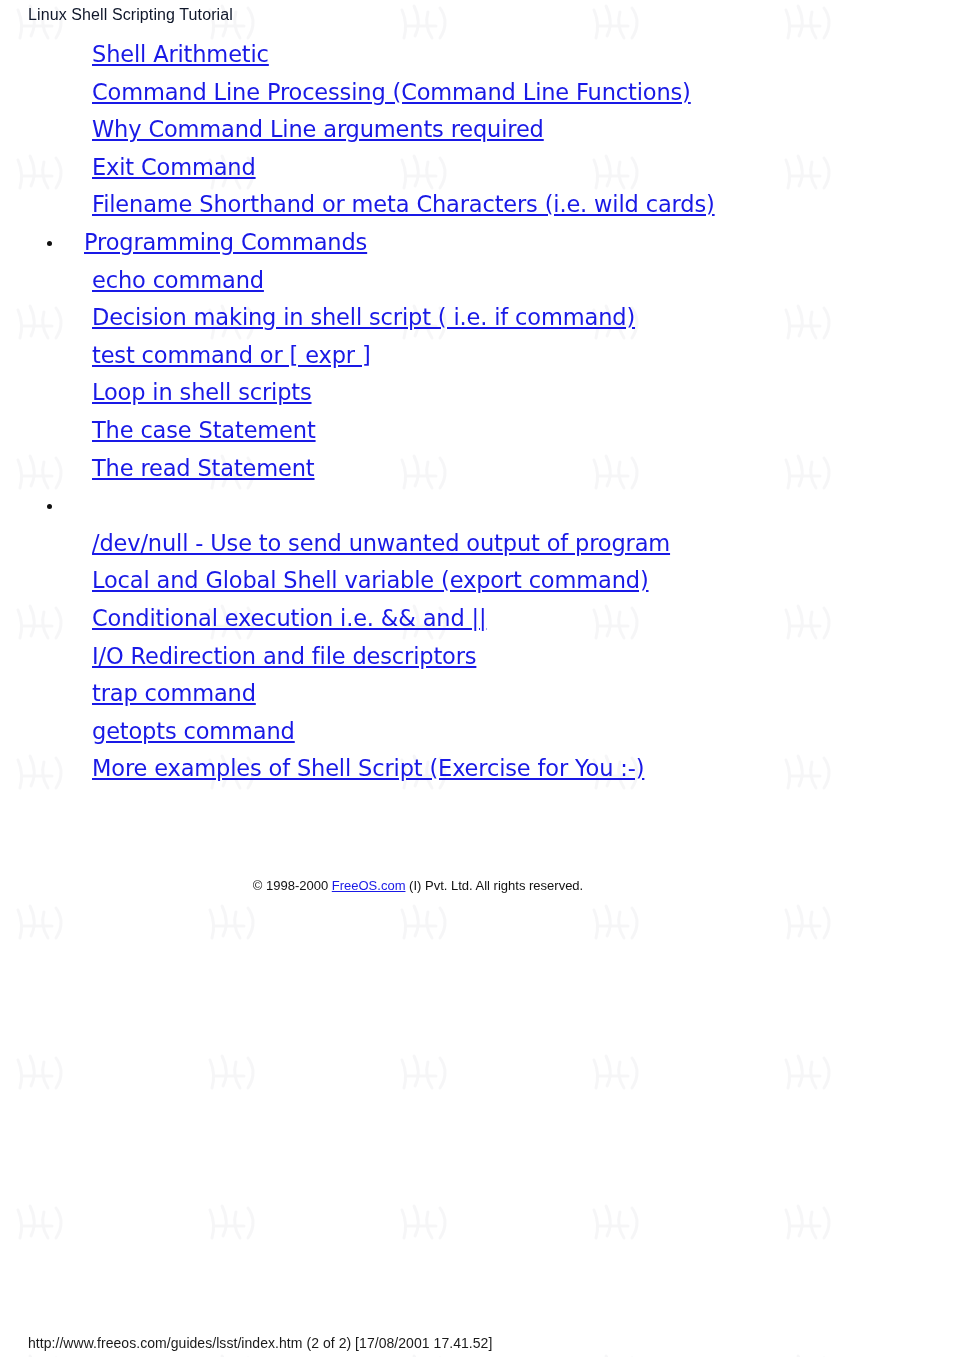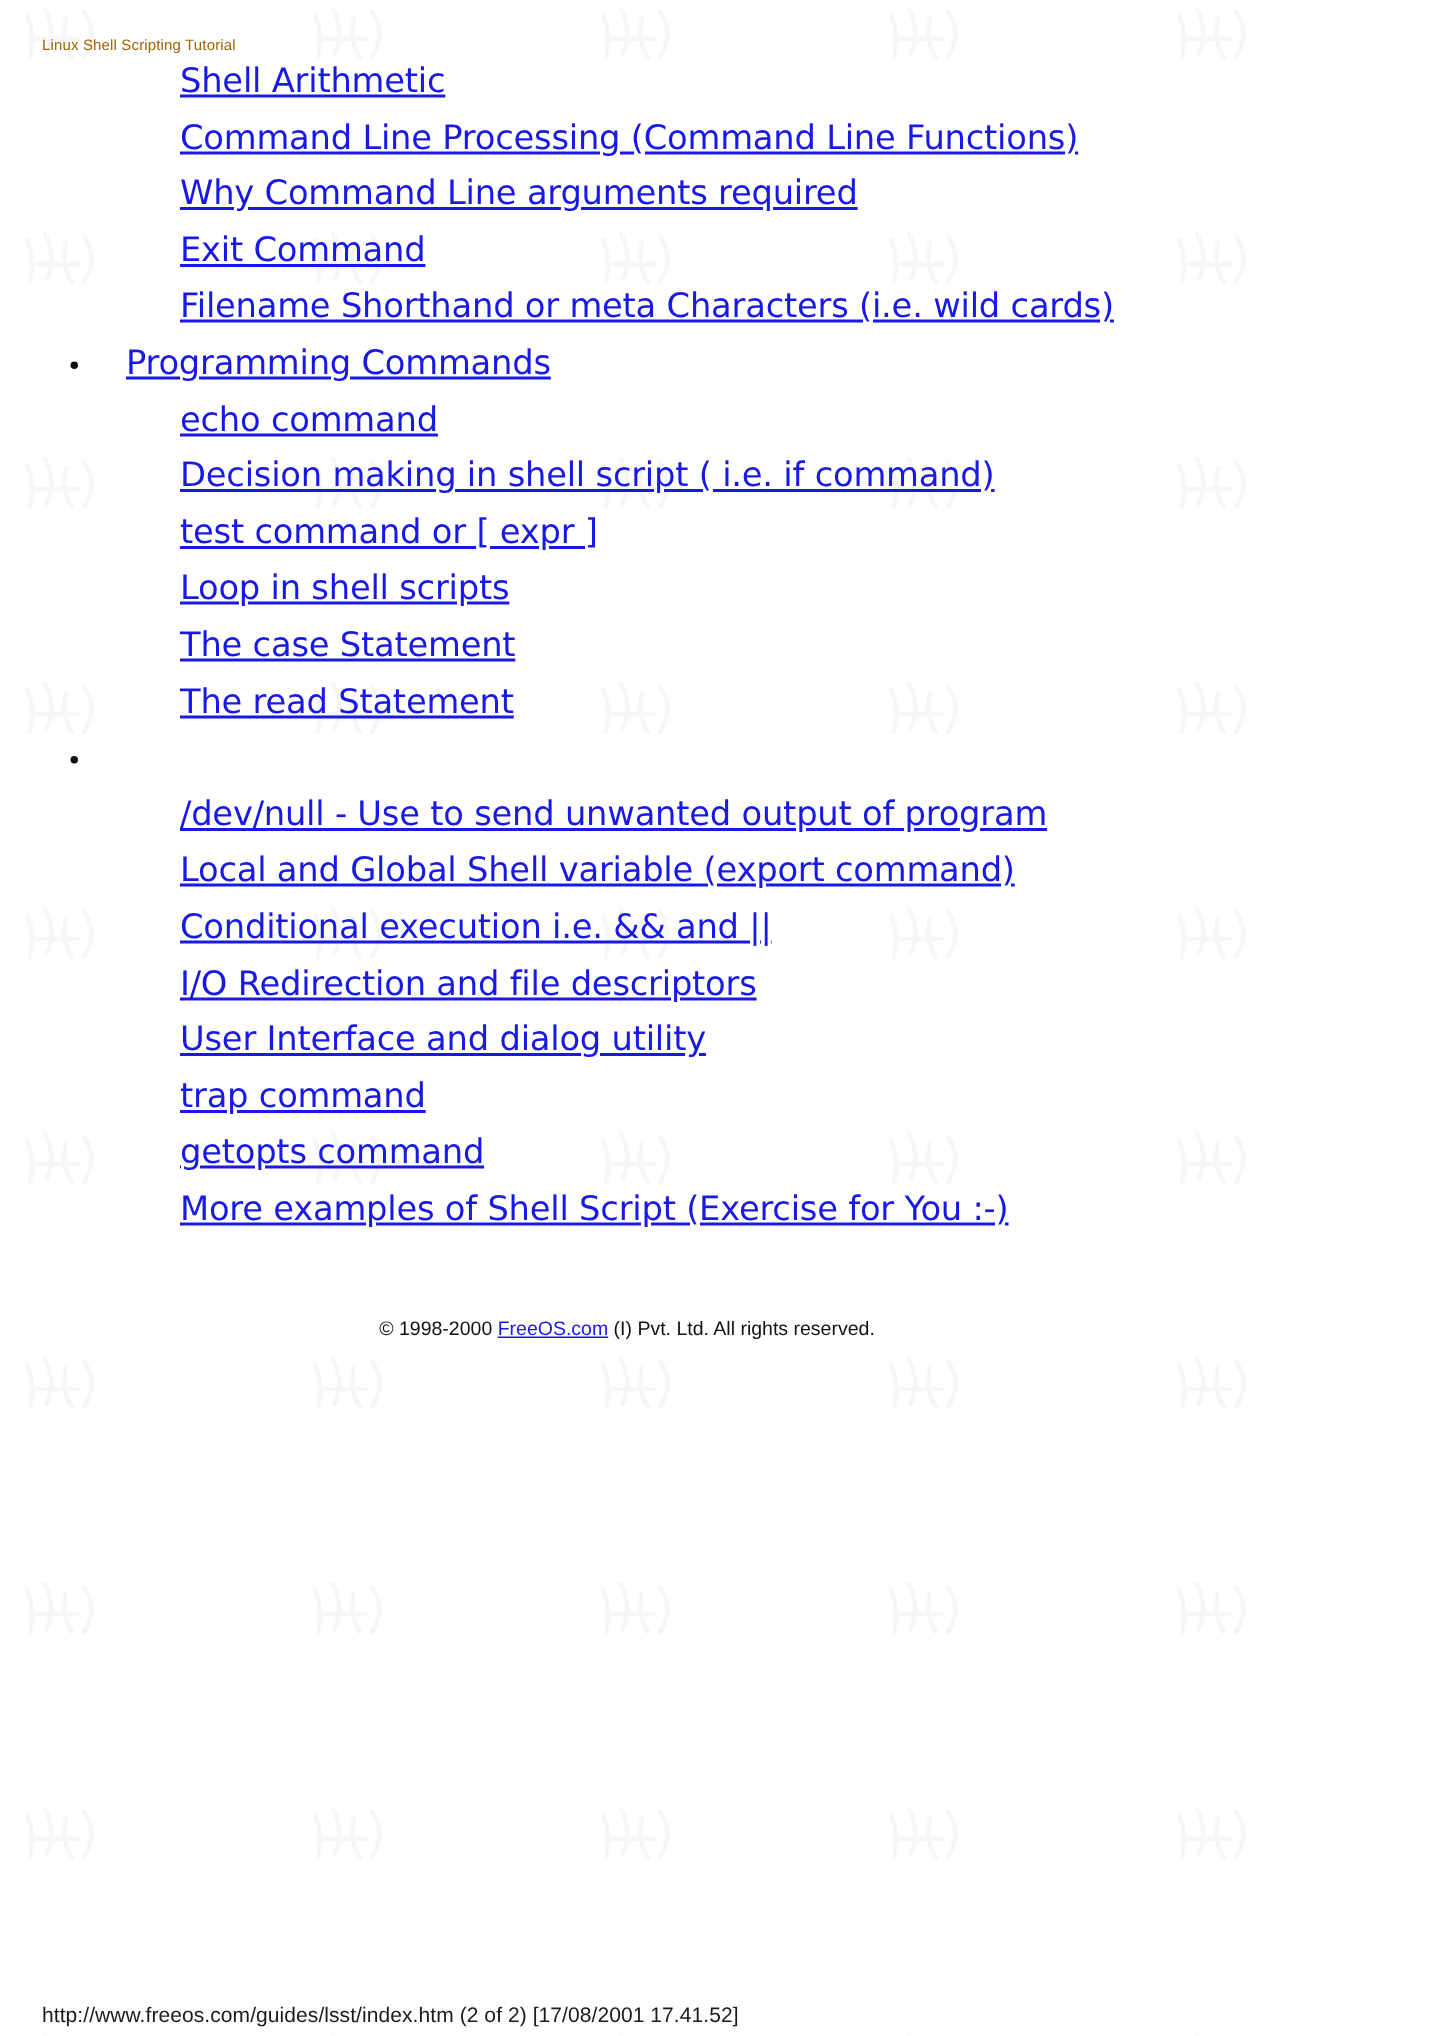--- a/index.html
+++ b/index.html
@@ -24,26 +24,25 @@
     width: 960px; height: 1357px;
     pointer-events: none;
     opacity: 0.55;
     z-index: 0;
   }
 
   .page-header {
     position: absolute;
     left: 28px;
     top: 7px;
-    font-size: 10px;
+    font-size: 16px;
     line-height: 16px;
-    color: #a16207;
+    color: #0f172a;
     letter-spacing: 0.1px;
     z-index: 2;
-    margin-top: 16px;
   }
 
   .content {
     position: absolute;
     left: 0;
     top: 36px;
     width: 960px;
     z-index: 2;
   }
 
@@ -65,21 +64,21 @@
     left: 47px;
     top: 17px;
     width: 5px;
     height: 5px;
     background: #101010;
     border-radius: 50%;
   }
 
   
   .toc-sub {
-    padding-left: 120px;
+    padding-left: 92px;
     height: 37.6px;
     line-height: 37.6px;
   }
 
   .toc-link {
     color: #1919E6;
     text-decoration: underline;
     font-size: 22.5px;
     font-family: "DejaVu Sans", sans-serif;
     font-weight: 400;
@@ -189,23 +188,20 @@
     <li class="toc-sub">
       <a class="toc-link" href="#">Local and Global Shell variable (export command)</a>
     </li>
     <li class="toc-sub">
       <a class="toc-link" href="#">Conditional execution i.e. &amp;&amp; and ||</a>
     </li>
     <li class="toc-sub">
       <a class="toc-link" href="#">I/O Redirection and file descriptors</a>
     </li>
     <li class="toc-sub">
-      <a class="toc-link" href="#">User Interface and dialog utility</a>
-    </li>
-    <li class="toc-sub">
       <a class="toc-link" href="#">trap command</a>
     </li>
     <li class="toc-sub">
       <a class="toc-link" href="#">getopts command</a>
     </li>
     <li class="toc-sub">
       <a class="toc-link" href="#">More examples of Shell Script (Exercise for You :-)</a>
     </li>
   </ul>
 </div>

